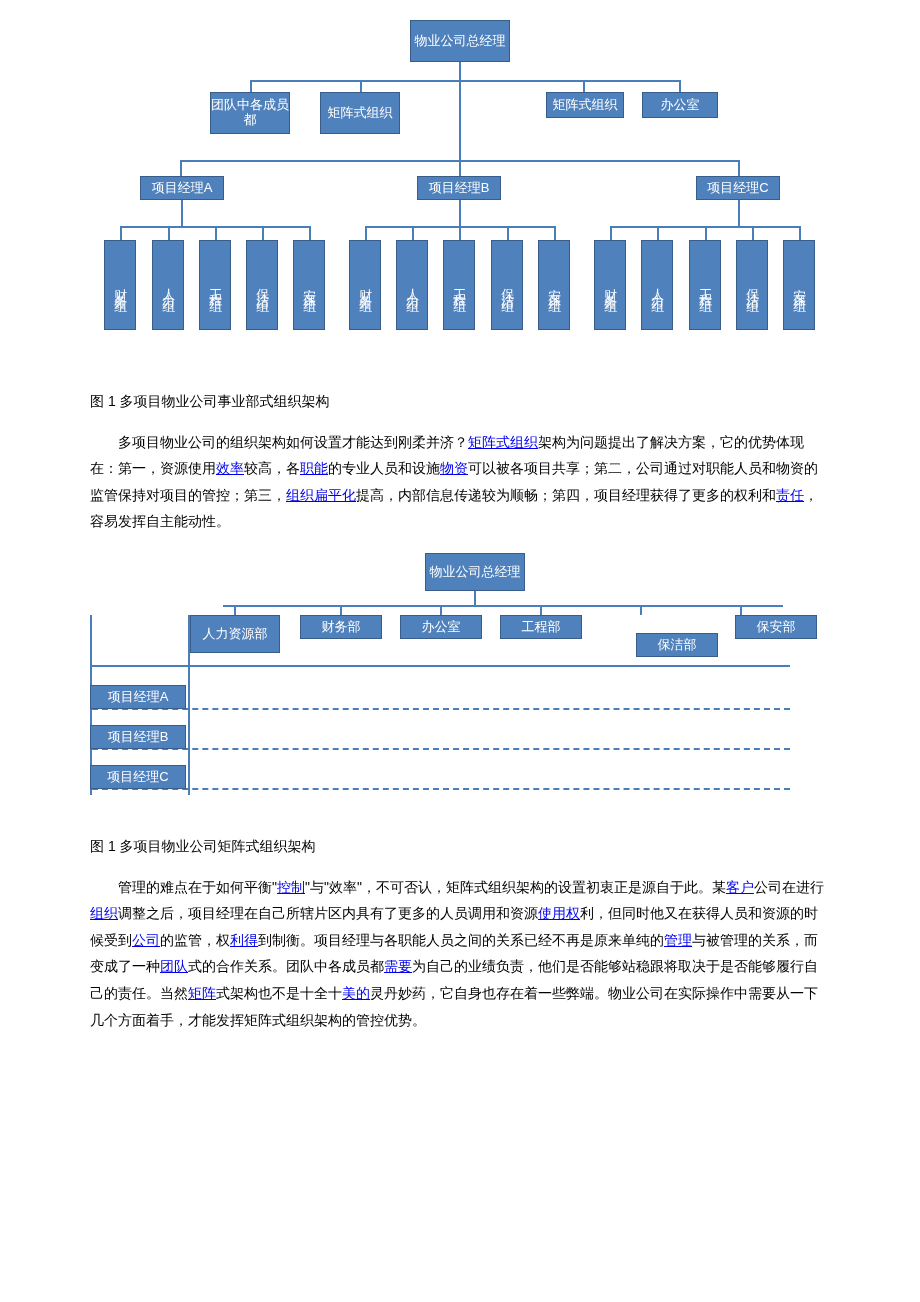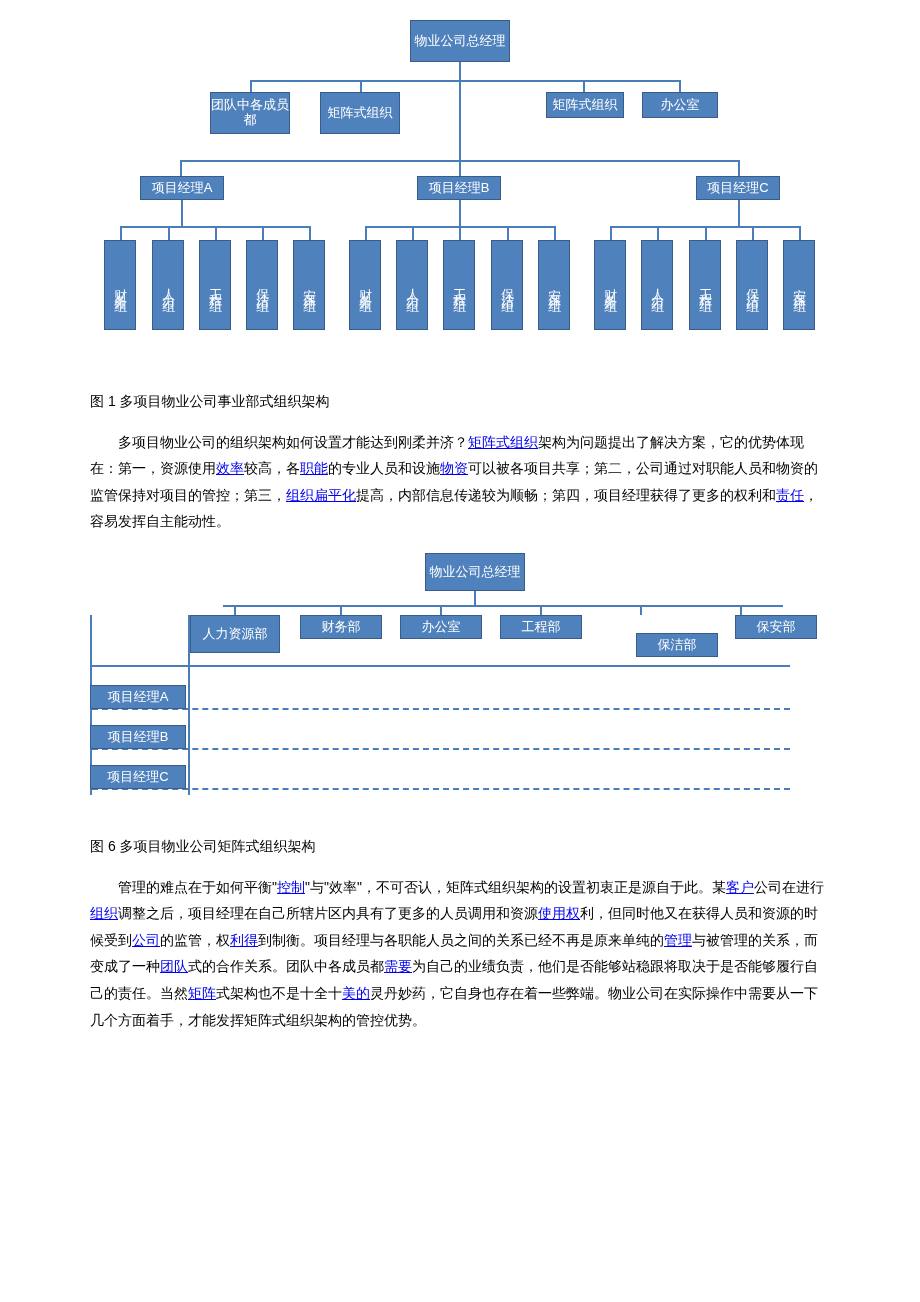--- a/index.html
+++ b/index.html
@@ -245,17 +245,17 @@
   <div class="hline-solid hs1"></div>
   <div class="hline-dash hd1"></div>
   <div class="hline-dash hd2"></div>
   <div class="hline-dash hd3"></div>
 
   <div class="box pm1">项目经理A</div>
   <div class="box pm2">项目经理B</div>
   <div class="box pm3">项目经理C</div>
 </div>
 
-<div class="caption" style="margin-top:30px">图 6 多项目物业公司矩阵式组织架构</div>
+<div class="caption" style="margin-top:30px">图 1 多项目物业公司矩阵式组织架构</div>
 
 <p class="para">
   <span>管理的难点在于如何平衡"</span><a href="#" class="lnk">控制</a><span>"与"效率"，不可否认，矩阵式组织架构的设置初衷正是源自于此。某</span><a href="#" class="lnk">客户</a><span>公司在进行</span><a href="#" class="lnk">组织</a><span>调整之后，项目经理在自己所辖片区内具有了更多的人员调用和资源</span><a href="#" class="lnk">使用权</a><span>利，但同时他又在获得人员和资源的时候受到</span><a href="#" class="lnk">公司</a><span>的监管，权</span><a href="#" class="lnk">利得</a><span>到制衡。项目经理与各职能人员之间的关系已经不再是原来单纯的</span><a href="#" class="lnk">管理</a><span>与被管理的关系，而变成了一种</span><a href="#" class="lnk">团队</a><span>式的合作关系。团队中各成员都</span><a href="#" class="lnk">需要</a><span>为自己的业绩负责，他们是否能够站稳跟将取决于是否能够履行自己的责任。当然</span><a href="#" class="lnk">矩阵</a><span>式架构也不是十全十</span><a href="#" class="lnk">美的</a><span>灵丹妙药，它自身也存在着一些弊端。物业公司在实际操作中需要从一下几个方面着手，才能发挥矩阵式组织架构的管控优势。</span>
 </p>
 
 </body></html>

